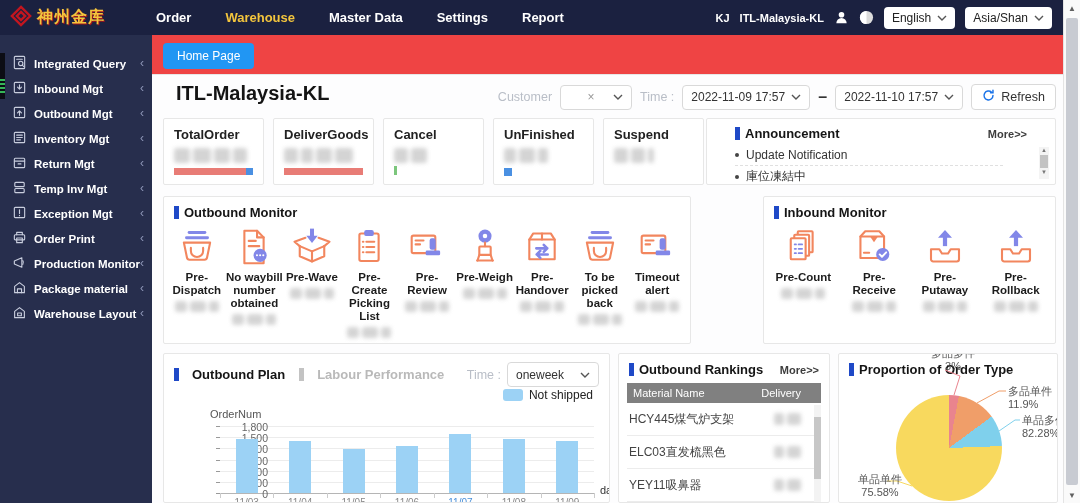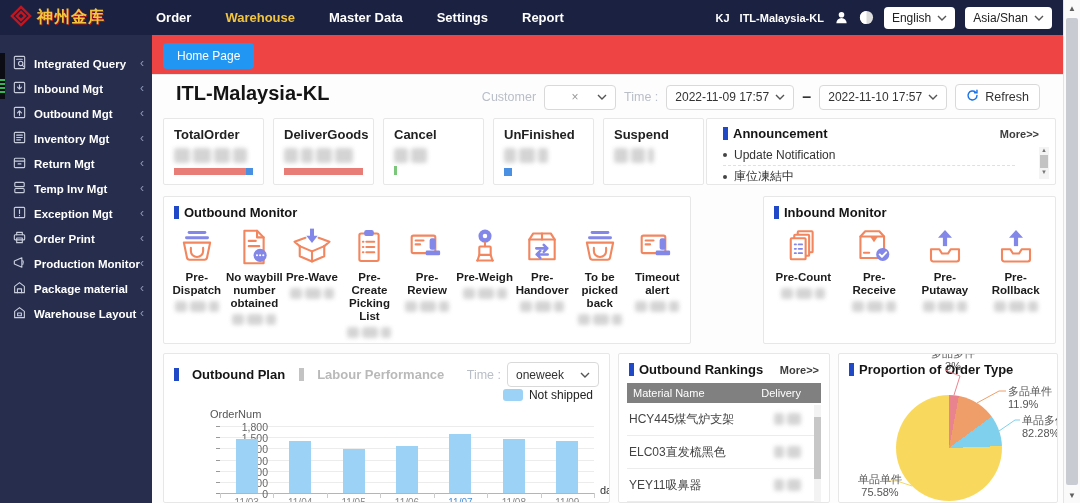--- a/index.html
+++ b/index.html
@@ -30,21 +30,21 @@
   .side-mini-scroll .sp{height:24px;background:transparent;}
 
   
   .tabstrip{position:absolute;left:152px;top:35px;width:911px;height:40px;background:#ef4444;border-bottom:1px solid #e7e7e7;}
   .home-tab{position:absolute;left:11px;top:8px;height:26px;padding:0 14px;background:var(--primary-blue,#2196f3);color:#fff;font-size:12px;border:none;border-radius:4px;display:flex;align-items:center;cursor:pointer;}
 
   .page{position:absolute;left:152px;top:75px;width:911px;height:428px;background:#fdfdfe;}
 
   
   .page-title{position:absolute;left:176px;top:82px;font-size:20px;font-weight:bold;color:#141414;}
-  .controls{position:absolute;top:84px;right:40px;display:flex;align-items:center;gap:8px;height:26px;}
+  .controls{position:absolute;top:84px;right:24px;display:flex;align-items:center;gap:8px;height:26px;}
   .ctl-label{color:#b9bec7;font-size:12.5px;}
   .sel{display:inline-flex;align-items:center;justify-content:space-between;gap:6px;border:1px solid #d9d9d9;border-radius:4px;background:#fff;font-size:12px;color:#333;padding:0 8px;height:25px;cursor:pointer;}
   .sel .x{color:#999;font-size:12px;}
   .caret svg{width:10px;height:6px;display:block;}
   .dash{color:#333;font-weight:bold;}
   .refresh-btn{display:inline-flex;align-items:center;gap:6px;border:1px solid #d9d9d9;border-radius:4px;background:#fff;height:26px;padding:0 10px;font-size:12.5px;color:#333;cursor:pointer;}
   .refresh-btn svg{width:13px;height:13px;}
 
   
   .panel{position:absolute;background:#fff;border:1px solid #e7e7e7;border-radius:2px;}
@@ -61,21 +61,21 @@
   .stat-card .t{font-size:13px;font-weight:600;color:#222;}
   .blob{display:flex;gap:3px;filter:blur(2px);opacity:.85;margin-top:6px;}
   .blob i{background:#cdcdcd;border-radius:3px;height:15px;display:block;}
   .sbar{position:absolute;left:10px;right:10px;bottom:9px;height:7px;display:flex;}
   .sbar .red{background:var(--bar-red,#e87c76);height:7px;}
   .sbar .blue{background:var(--bar-blue,#4a90e2);height:7px;}
   .sbar .greentick{width:3px;height:9px;background:var(--bar-green,#7cc67c);margin-top:-2px;}
   .sbar .bluedot{width:8px;height:8px;background:var(--bar-blue,#4a90e2);}
 
   
-  .ann{left:706px;top:118px;width:350px;height:67px;padding:7px 16px;}
+  .ann{left:706px;top:118px;width:350px;height:67px;padding:7px 28px;}
   .ann-list{margin-top:4px;}
   .ann-item{display:flex;align-items:center;gap:7px;height:19px;font-size:12px;color:#333;}
   .ann-item .b{width:4px;height:4px;border-radius:50%;background:#444;}
   .ann-sep{border-top:1px dashed #e0e0e0;margin:1px 24px 1px 0;}
   .mini-scroll{position:absolute;right:6px;top:28px;width:10px;height:32px;background:#f4f4f4;font-size:6px;color:#777;text-align:center;line-height:7px;}
   .mini-scroll .th{background:#c3c3c3;height:13px;margin:1px 1px;}
 
   
   .monitor-items{display:flex;justify-content:space-around;padding:6px 4px 0 4px;}
   .mi{display:flex;flex-direction:column;align-items:center;width:64px;}

